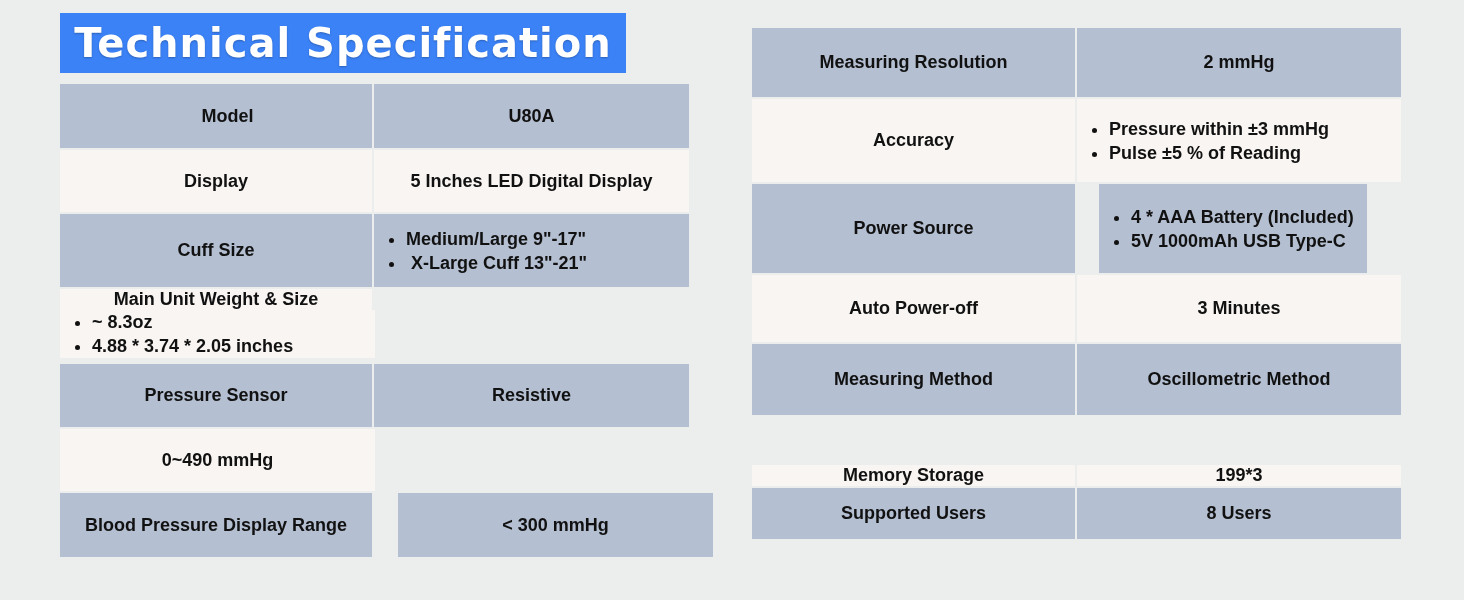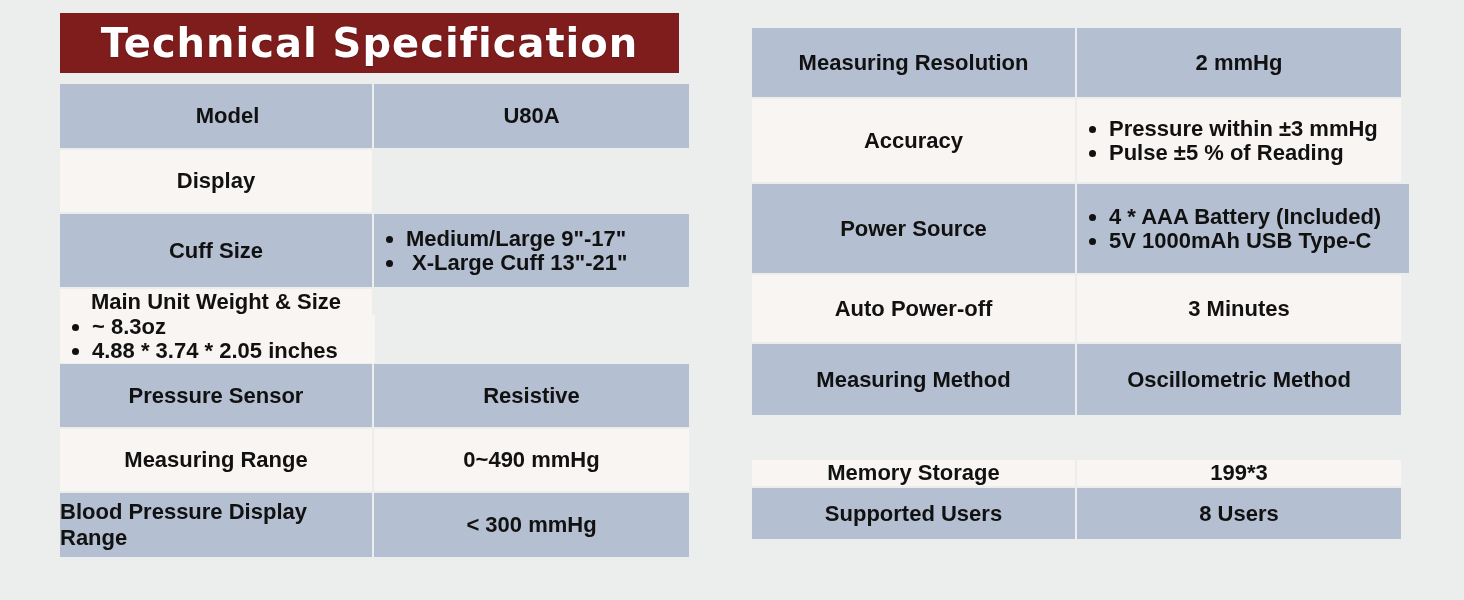--- a/index.html
+++ b/index.html
@@ -1,40 +1,41 @@
 <!DOCTYPE html>
 <html><head>
 <meta charset="utf-8">
 <style>
   html,body{margin:0;padding:0;}
   body{width:1464px;height:600px;background:#eceeee;position:relative;overflow:hidden;font-family:"Liberation Sans",sans-serif;}
-  .banner{position:absolute;left:60px;top:13px;width:619px;height:60px;background:#7f1d1d;display:flex;align-items:center;justify-content:center;}
+  .banner{position:absolute;left:60px;top:13px;width:566px;height:60px;background:#3b82f6;display:flex;align-items:center;justify-content:center;}
   .banner span{color:#fff;font-family:"DejaVu Sans",sans-serif;font-weight:bold;font-size:40px;letter-spacing:1px;text-shadow:0 1px 2px rgba(0,0,0,.25);}
   .table{position:absolute;}
   .row{position:absolute;left:0;display:flex;}
-  .cell{box-sizing:border-box;display:flex;align-items:center;justify-content:center;font-weight:bold;font-size:22px;color:#111;}
+  .cell{box-sizing:border-box;display:flex;align-items:center;justify-content:center;font-weight:bold;font-size:18px;color:#111;}
   .blue .cell{background:#b4bfd1;}
   .cream .cell{background:#f9f5f3;}
   .cell ul{margin:0;padding:0 0 0 20px;list-style:disc;line-height:24px;}
   .cell.list{justify-content:flex-start;padding-left:12px;}
 </style>
 </head>
 <body>
 
 <div class="banner">
   <span>Technical Specification</span>
 </div>
 
 <div class="table" style="left:60px;top:0;width:629px;">
   <div class="row blue" style="top:84px;height:64px;">
     <div class="cell" style="width:312px;margin-right:2px;padding-left:23px;">Model</div>
     <div class="cell" style="width:315px;">U80A</div>
   </div>
   <div class="row cream" style="top:150px;height:62px;">
     <div class="cell" style="width:312px;margin-right:2px;">Display</div>
+    <div class="cell" style="width:315px;">5 Inches LED Digital Display</div>
   </div>
   <div class="row blue" style="top:214px;height:73px;">
     <div class="cell" style="width:312px;margin-right:2px;">Cuff Size</div>
     <div class="cell list" style="width:315px;">
       <ul>
         <li>Medium/Large 9"-17"</li>
         <li style="white-space:pre;"> X-Large Cuff 13"-21"</li>
       </ul>
     </div>
   </div>
@@ -45,24 +46,23 @@
         <li>~ 8.3oz</li>
         <li>4.88 * 3.74 * 2.05 inches</li>
       </ul>
     </div>
   </div>
   <div class="row blue" style="top:364px;height:63px;">
     <div class="cell" style="width:312px;margin-right:2px;">Pressure Sensor</div>
     <div class="cell" style="width:315px;">Resistive</div>
   </div>
   <div class="row cream" style="top:429px;height:62px;">
-    <div class="cell" style="width:312px;margin-right:2px;">Measuring Range</div>
     <div class="cell" style="width:315px;">0~490 mmHg</div>
   </div>
-  <div class="row blue" style="top:493px;height:64px;">
+  <div class="row blue" style="top:493px;height:64px;gap:24px;">
     <div class="cell" style="width:312px;margin-right:2px;">Blood Pressure Display Range</div>
     <div class="cell" style="width:315px;">&lt; 300 mmHg</div>
   </div>
 </div>
 
 <div class="table" style="left:752px;top:0;width:649px;">
   <div class="row blue" style="top:28px;height:69px;">
     <div class="cell" style="width:323px;margin-right:2px;">Measuring Resolution</div>
     <div class="cell" style="width:324px;">2 mmHg</div>
   </div>
@@ -70,21 +70,21 @@
     <div class="cell" style="width:323px;margin-right:2px;">Accuracy</div>
     <div class="cell list" style="width:324px;">
       <ul>
         <li>Pressure within ±3 mmHg</li>
         <li>Pulse ±5 % of Reading</li>
       </ul>
     </div>
   </div>
   <div class="row blue" style="top:184px;height:89px;">
     <div class="cell" style="width:323px;margin-right:2px;">Power Source</div>
-    <div class="cell list" style="width:332px;">
+    <div class="cell list" style="width:268px;margin-left:22px;">
       <ul>
         <li>4 * AAA Battery (Included)</li>
         <li>5V 1000mAh USB Type-C</li>
       </ul>
     </div>
   </div>
   <div class="row cream" style="top:275px;height:67px;">
     <div class="cell" style="width:323px;margin-right:2px;">Auto Power-off</div>
     <div class="cell" style="width:324px;">3 Minutes</div>
   </div>

